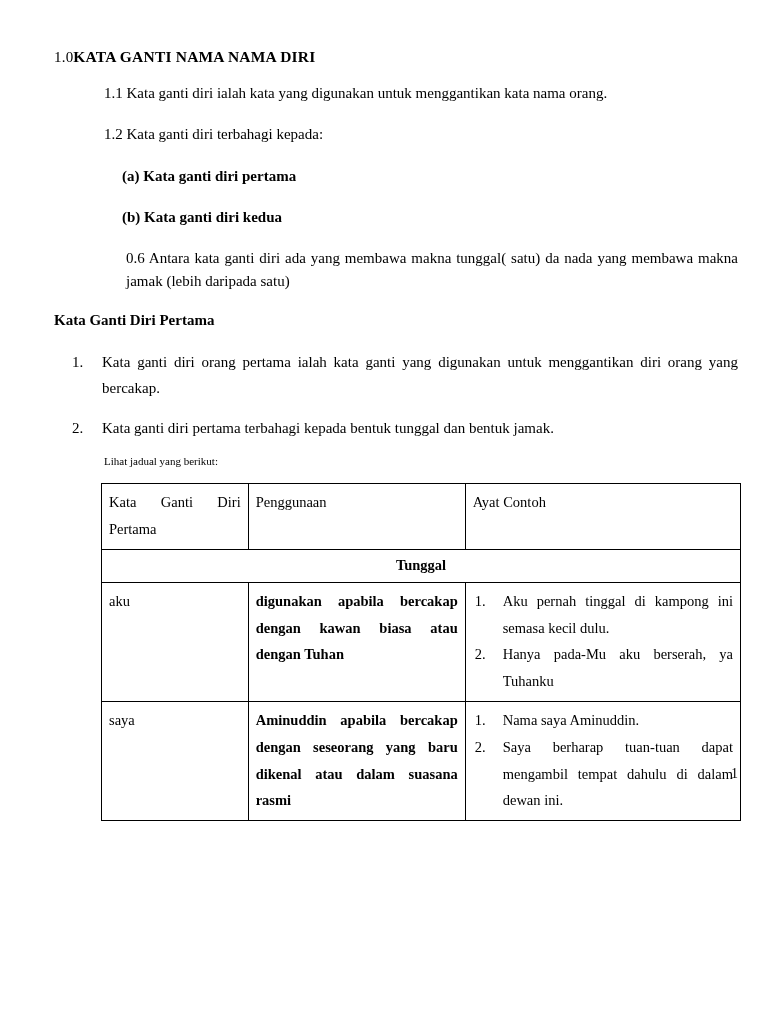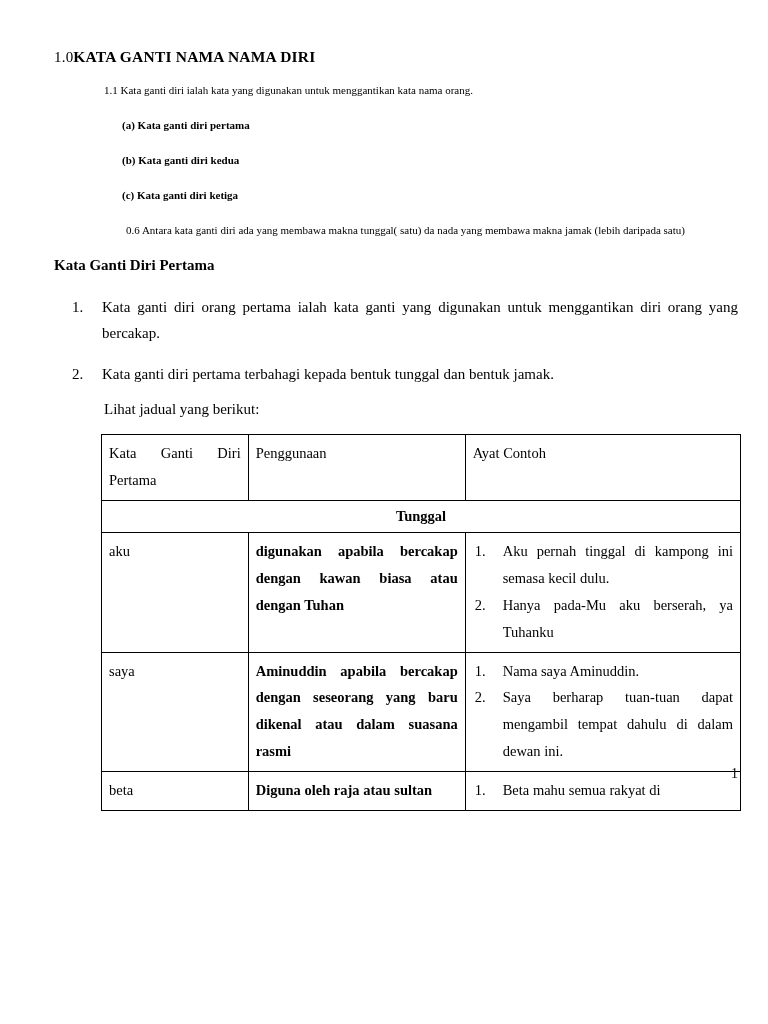--- a/index.html
+++ b/index.html
@@ -28,21 +28,21 @@
     font-size: 15.5px;
     letter-spacing: 0.2px;
     margin: 0 0 16px 0;
   }
   .heading-1 .num {
     font-weight: normal;
     font-size: 15px;
   }
 
   .para {
-    font-size: 11px;
+    font-size: 15px;
     line-height: 1.55;
     margin: 0 0 18px 0;
   }
   .indent-1 { margin-left: 50px; }
   .indent-2 { margin-left: 68px; font-weight: bold; }
   .indent-3 { margin-left: 72px; }
 
   .justify {
     text-align: justify;
     text-align-last: left;
@@ -67,21 +67,21 @@
     position: relative;
     text-align: justify;
   }
   .numlist li .marker {
     position: absolute;
     left: 18px;
     top: 0;
   }
 
   .lihat {
-    font-size: 15px;
+    font-size: 11px;
     margin: 12px 0 16px 50px;
   }
 
   table.jadual {
     border-collapse: collapse;
     width: 640px;
     margin-left: 47px;
     table-layout: fixed;
   }
   table.jadual td {
@@ -142,23 +142,23 @@
 </head>
 <body>
 
 <div class="page">
 
   <div class="heading-1">
     <span class="num">1.0</span><span>KATA GANTI NAMA NAMA DIRI</span>
   </div>
 
   <p class="para indent-1 justify">1.1 Kata ganti  diri ialah kata yang digunakan untuk menggantikan kata nama orang.</p>
+  <p class="para indent-1">1.2 Kata ganti diri terbahagi kepada:</p>
   <p class="para indent-2">(a)  Kata ganti diri pertama</p>
   <p class="para indent-2">(b)  Kata ganti diri kedua</p>
-  <p class="para indent-2">(c)  Kata ganti diri ketiga</p>
   <p class="para indent-3 justify">0.6   Antara kata ganti diri ada yang  membawa makna tunggal( satu) da nada yang membawa makna jamak (lebih daripada satu)</p>
 
   <div class="sub-heading">Kata Ganti Diri Pertama</div>
 
   <ul class="numlist">
     <li>
       <span class="marker">1.</span>
       <span>Kata ganti diri orang pertama ialah kata ganti yang digunakan untuk menggantikan diri orang yang bercakap.</span>
     </li>
     <li>
@@ -212,29 +212,17 @@
               <span>Nama saya Aminuddin.</span>
             </li>
             <li>
               <span class="mk">2.</span>
               <span>Saya  berharap  tuan-tuan dapat  mengambil  tempat dahulu  di dalam dewan ini.</span>
             </li>
           </ul>
         </td>
       </tr>
 
-      <tr>
-        <td>beta</td>
-        <td class="jt">Diguna oleh raja atau sultan</td>
-        <td>
-          <ul class="ilist">
-            <li>
-              <span class="mk">1.</span>
-              <span>Beta mahu semua rakyat di</span>
-            </li>
-          </ul>
-        </td>
-      </tr>
     </tbody>
   </table>
 
   <div class="page-number">1</div>
 </div>
 
 </body></html>

